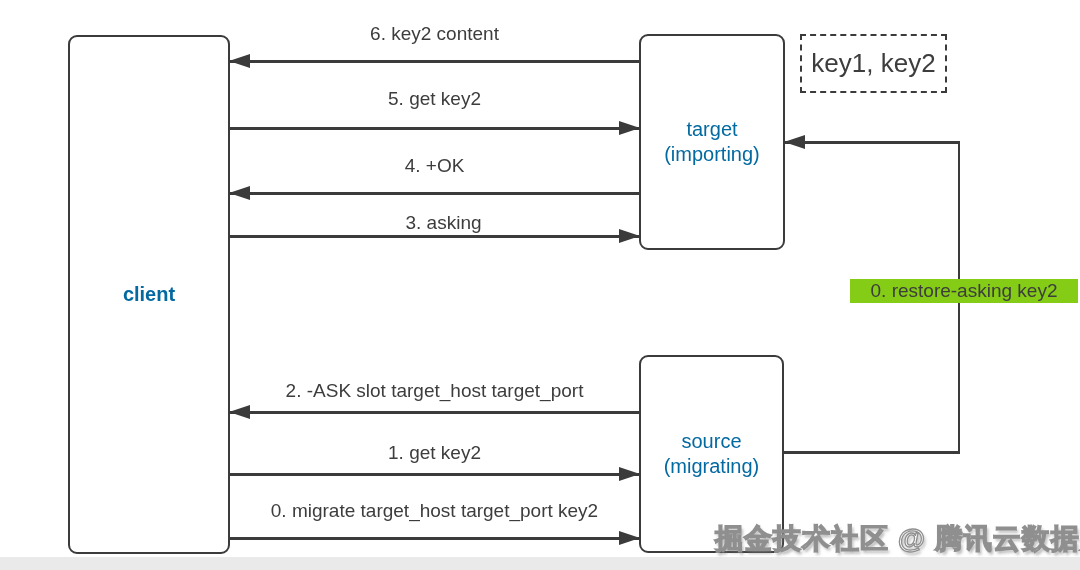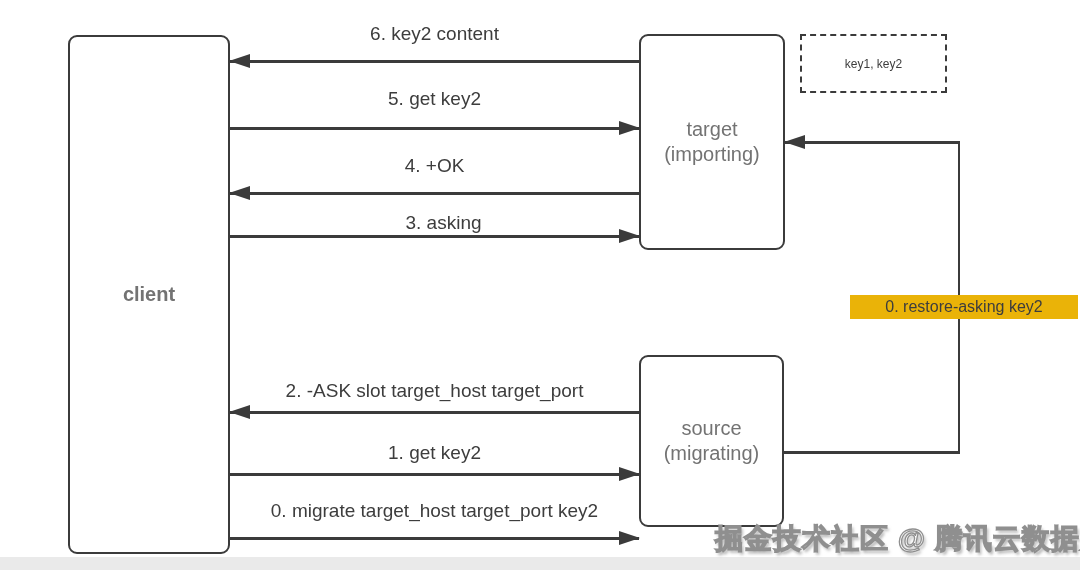--- a/index.html
+++ b/index.html
@@ -22,36 +22,36 @@
     box-sizing: border-box;
     border: 2.5px solid #3b3b3b;
     border-radius: 9px;
     background: #ffffff;
     display: flex;
     flex-direction: column;
     align-items: center;
     justify-content: center;
     font-size: 20px;
     line-height: 25px;
-    color: #737373;
+    color: #0369a1;
     text-align: center;
     z-index: 3;
   }
   .node-client  { left: 68px;  top: 35px;  width: 162px; height: 519px; font-weight: bold; }
   .node-target  { left: 639px; top: 34px;  width: 146px; height: 216px; }
-  .node-source  { left: 639px; top: 355px; width: 145px; height: 172px; }
+  .node-source  { left: 639px; top: 355px; width: 145px; height: 198px; }
   .keybox {
     position: absolute;
     box-sizing: border-box;
     border: 2.5px dashed #3b3b3b;
     background: transparent;
     display: flex;
     align-items: center;
     justify-content: center;
-    font-size: 12px;
+    font-size: 26px;
     color: #3d3d3d;
     z-index: 2;
   }
   .keybox-target { left: 800px; top: 34px;  width: 147px; height: 59px; }
   .keybox-source { left: 800px; top: 492px; width: 147px; height: 64px; }
   
   .arrow {
     position: absolute;
     height: 2.5px;
     z-index: 1;
@@ -92,27 +92,27 @@
   }
   
   .seg {
     position: absolute;
     background: #3b3b3b;
     z-index: 1;
   }
   .restore-label {
     position: absolute;
     left: 850px;
-    top: 295px;
+    top: 279px;
     width: 228px;
     text-align: center;
-    font-size: 16px;
+    font-size: 19px;
     line-height: 24px;
     color: #3d3d3d;
-    background: #eab308;
+    background: #84cc16;
     white-space: nowrap;
     z-index: 2;
   }
   
   .footer-strip {
     position: absolute;
     left: 0; top: 557px;
     width: 1080px; height: 13px;
     background: #eaeaea;
     z-index: 0;

